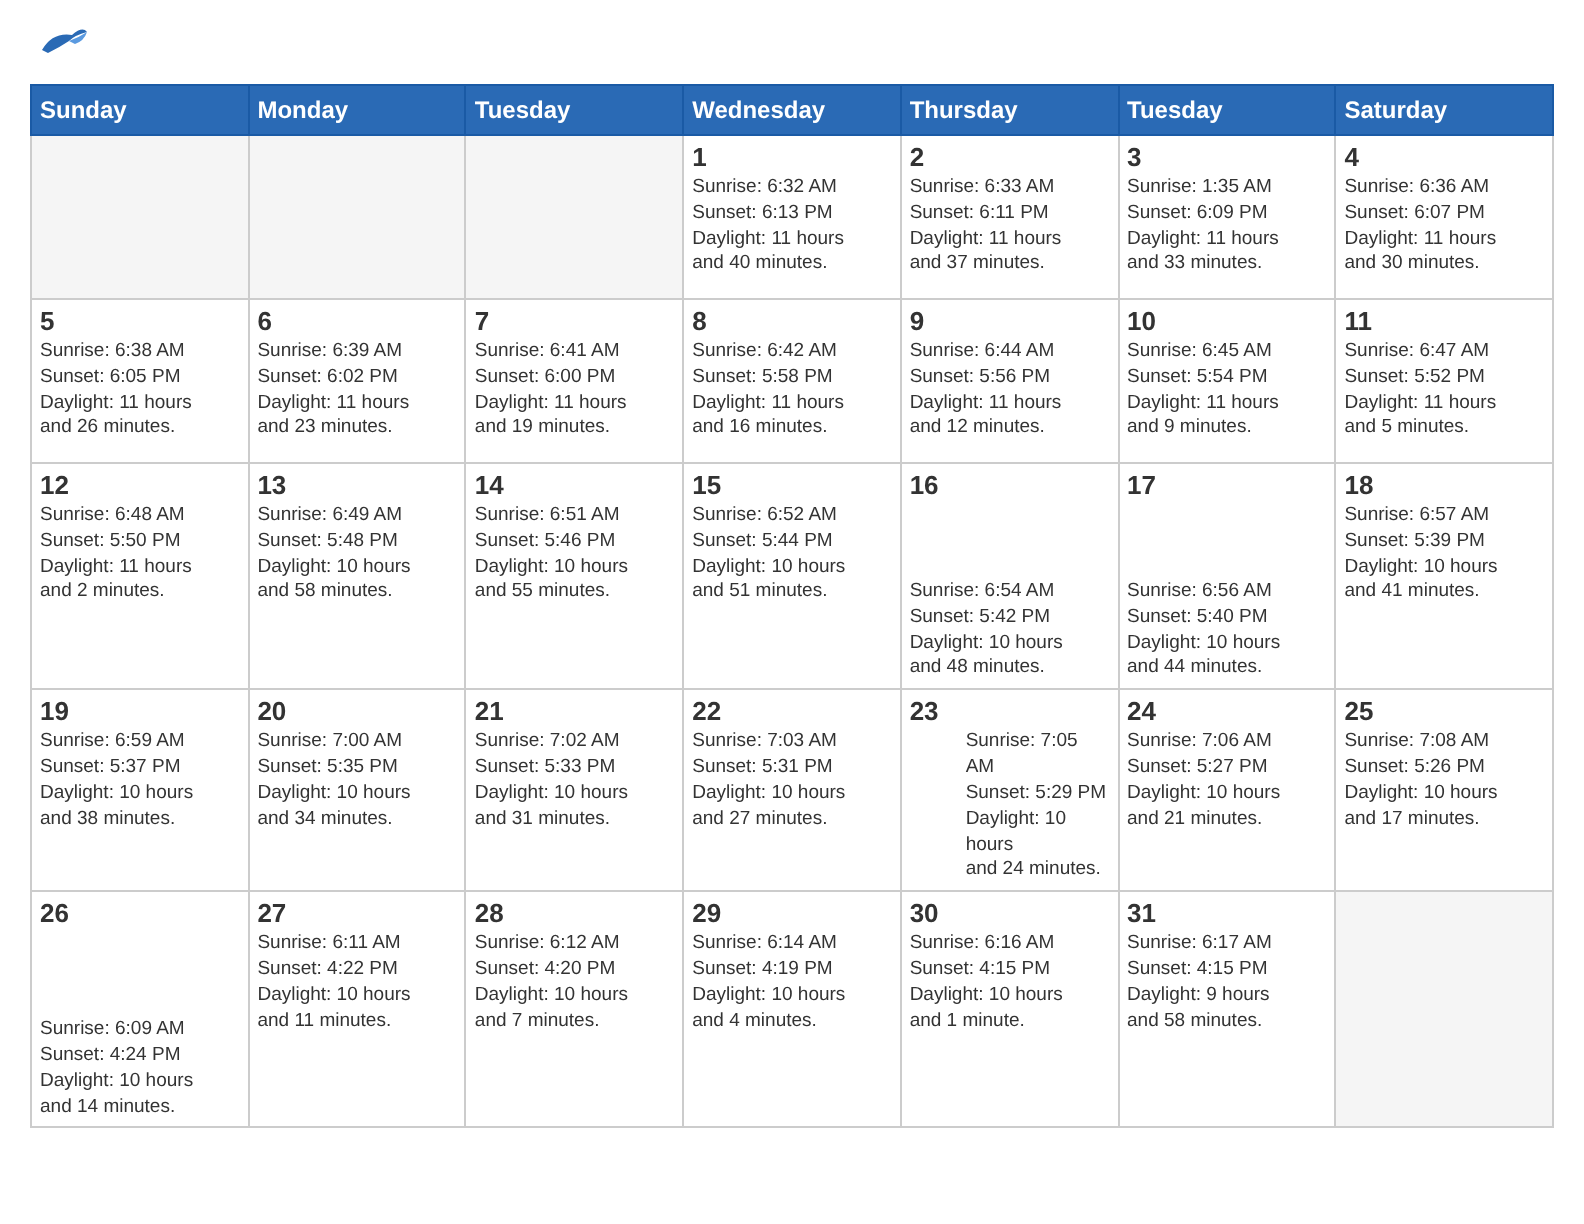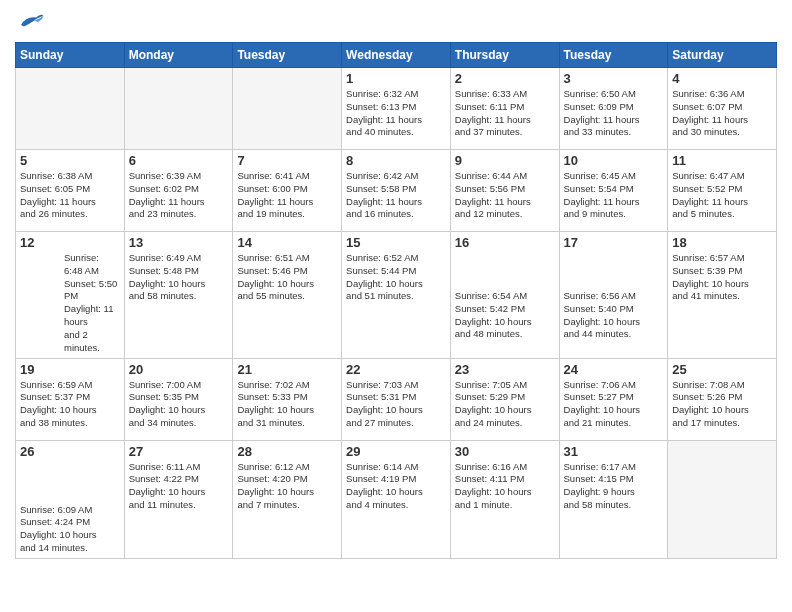--- a/index.html
+++ b/index.html
@@ -127,21 +127,21 @@
           </td>
           <td>
             <div class="day-number">2</div>
             <div class="day-info" style="white-space: pre-line;">Sunrise: 6:33 AM
 Sunset: 6:11 PM
 Daylight: 11 hours
 and 37 minutes.</div>
           </td>
           <td>
             <div class="day-number">3</div>
-            <div class="day-info" style="white-space: pre-line;">Sunrise: 6:50 AM
+            <div class="day-info" style="white-space: pre-line;">Sunrise: 1:35 AM
 Sunset: 6:09 PM
 Daylight: 11 hours
 and 33 minutes.</div>
           </td>
           <td>
             <div class="day-number">4</div>
             <div class="day-info" style="white-space: pre-line;">Sunrise: 6:36 AM
 Sunset: 6:07 PM
 Daylight: 11 hours
 and 30 minutes.</div>
@@ -194,21 +194,21 @@
             <div class="day-number">11</div>
             <div class="day-info" style="white-space: pre-line;">Sunrise: 6:47 AM
 Sunset: 5:52 PM
 Daylight: 11 hours
 and 5 minutes.</div>
           </td>
         </tr>
         <tr>
           <td>
             <div class="day-number">12</div>
-            <div class="day-info" style="white-space: pre-line; margin-left: 44px;">Sunrise: 6:48 AM
+            <div class="day-info" style="white-space: pre-line;">Sunrise: 6:48 AM
 Sunset: 5:50 PM
 Daylight: 11 hours
 and 2 minutes.</div>
           </td>
           <td>
             <div class="day-number">13</div>
             <div class="day-info" style="white-space: pre-line;">Sunrise: 6:49 AM
 Sunset: 5:48 PM
 Daylight: 10 hours
 and 58 minutes.</div>
@@ -273,21 +273,21 @@
           </td>
           <td>
             <div class="day-number">22</div>
             <div class="day-info" style="white-space: pre-line;">Sunrise: 7:03 AM
 Sunset: 5:31 PM
 Daylight: 10 hours
 and 27 minutes.</div>
           </td>
           <td>
             <div class="day-number">23</div>
-            <div class="day-info" style="white-space: pre-line;">Sunrise: 7:05 AM
+            <div class="day-info" style="white-space: pre-line; margin-left: 28px;">Sunrise: 7:05 AM
 Sunset: 5:29 PM
 Daylight: 10 hours
 and 24 minutes.</div>
           </td>
           <td>
             <div class="day-number">24</div>
             <div class="day-info" style="white-space: pre-line;">Sunrise: 7:06 AM
 Sunset: 5:27 PM
 Daylight: 10 hours
 and 21 minutes.</div>
@@ -325,21 +325,21 @@
           <td>
             <div class="day-number">29</div>
             <div class="day-info" style="white-space: pre-line;">Sunrise: 6:14 AM
 Sunset: 4:19 PM
 Daylight: 10 hours
 and 4 minutes.</div>
           </td>
           <td>
             <div class="day-number">30</div>
             <div class="day-info" style="white-space: pre-line;">Sunrise: 6:16 AM
-Sunset: 4:11 PM
+Sunset: 4:15 PM
 Daylight: 10 hours
 and 1 minute.</div>
           </td>
           <td>
             <div class="day-number">31</div>
             <div class="day-info" style="white-space: pre-line;">Sunrise: 6:17 AM
 Sunset: 4:15 PM
 Daylight: 9 hours
 and 58 minutes.</div>
           </td>

